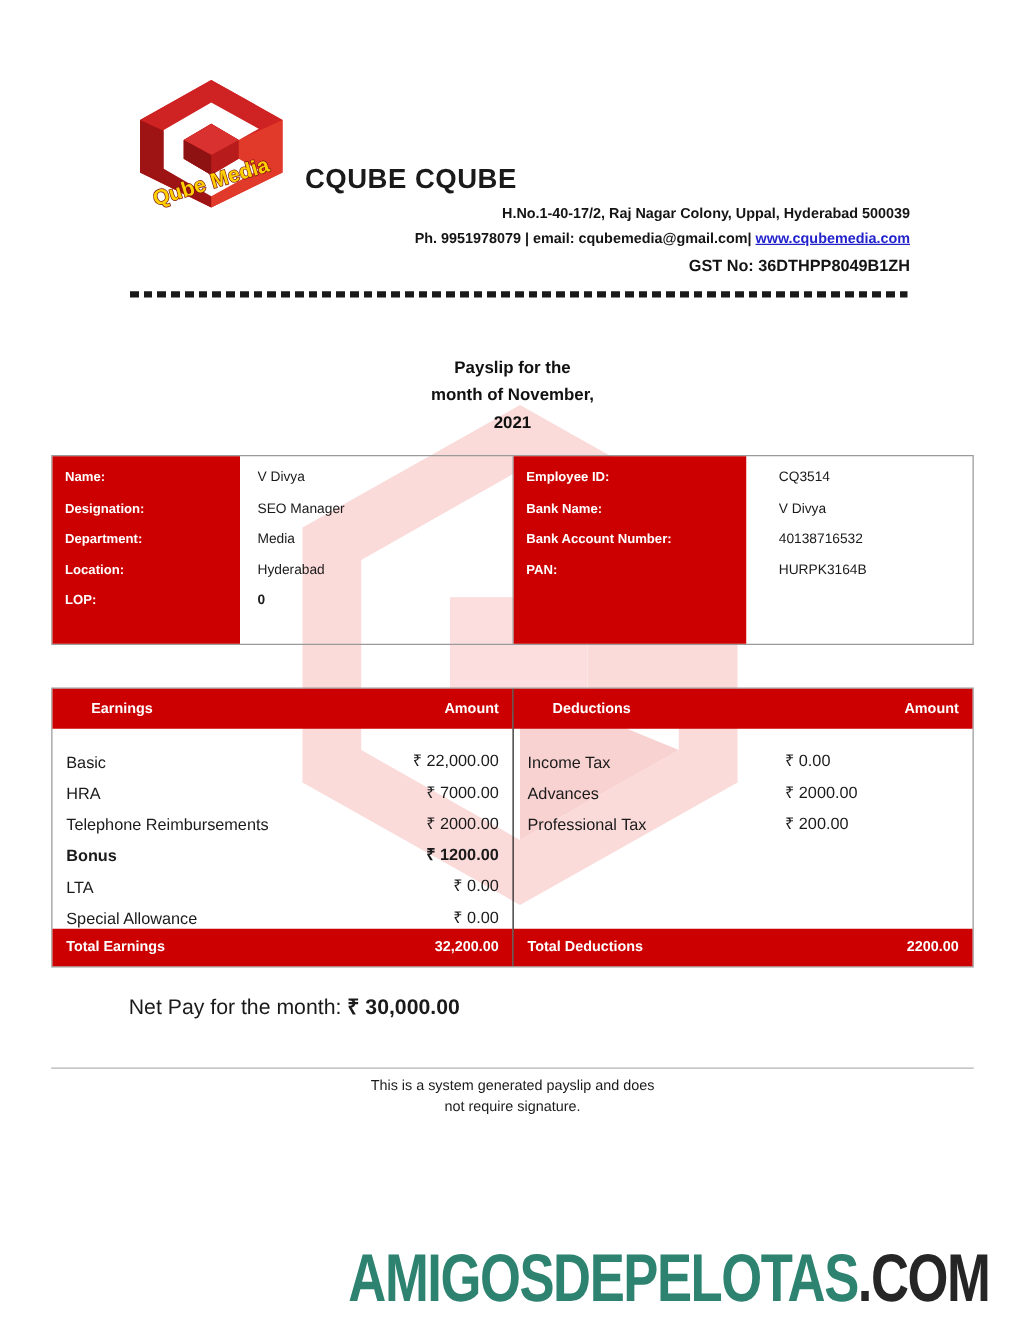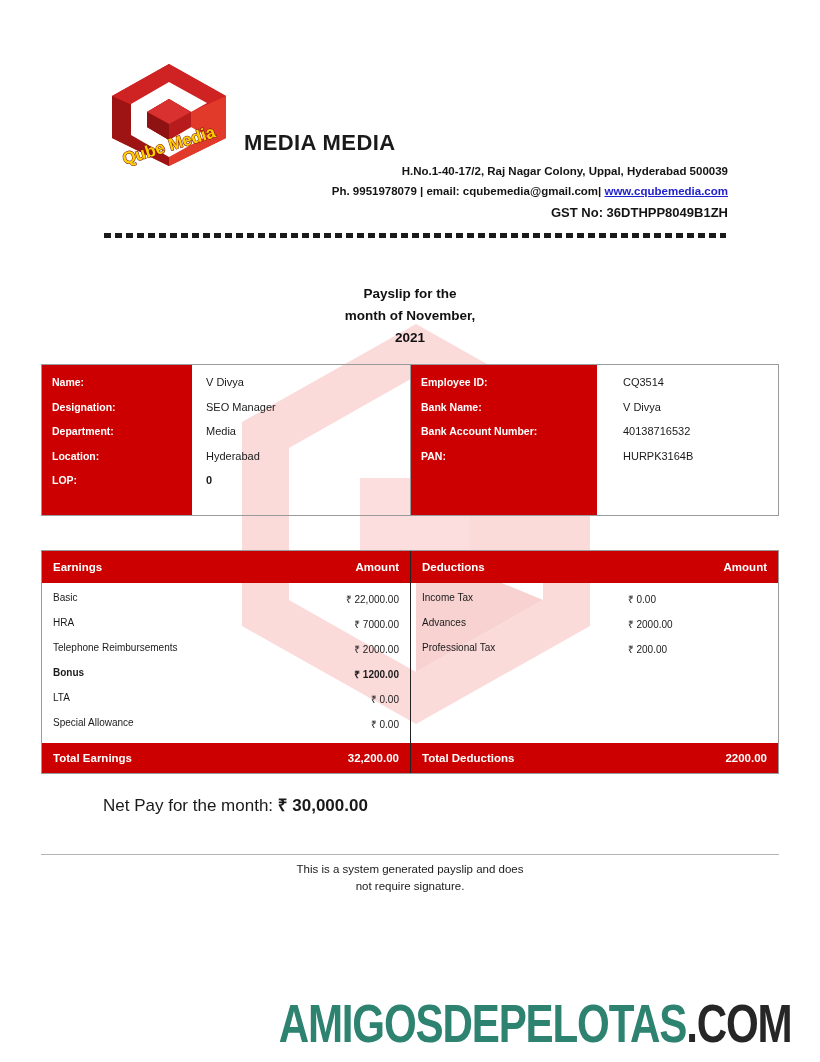--- a/index.html
+++ b/index.html
@@ -147,35 +147,36 @@
   .ed-side.right { border-left: 1px solid #222222; }
 
   .ed-head {
     display: flex;
     background: #CC0000;
     color: #ffffff;
     font-size: 11.5px;
     font-weight: bold;
     height: 32px;
     align-items: center;
+    padding-left: 20px;
   }
   .ed-head .c-name { flex: 1; padding-left: 11px; }
   .ed-head .c-amt { width: 120px; text-align: right; padding-right: 11px; }
   .ed-side.right .ed-head .c-amt { width: 112px; }
 
   .ed-body {
     height: 160px;
     padding-top: 9px;
     background: transparent;
   }
   .ed-row {
     display: flex;
     height: 25px;
-    align-items: flex-start;
-    font-size: 10px;
+    align-items: flex-end;
+    font-size: 13px;
     color: #1a1a1a;
   }
   .ed-row .c-name { flex: 1; padding-left: 11px; }
   .ed-row .c-amt { width: 125px; text-align: right; padding-right: 11px; white-space: nowrap; }
   .ed-side.right .ed-row .c-amt { width: 150px; text-align: left; padding-left: 0; }
   .ed-side.right .ed-row .c-name { flex: 1; padding-left: 11px; }
   .ed-row.bold { font-weight: bold; gap: 44px; }
 
   .ed-total {
     display: flex;
@@ -283,21 +284,21 @@
 
           <polygon points="61,37 83,50 83,65 61,78 39,65 39,50" fill="#b81b1b"></polygon>
           <polygon points="61,37 83,50 61,62 39,50" fill="#d93030"></polygon>
           <polygon points="39,50 61,62 61,78 39,65" fill="#8f1212"></polygon>
 
           <g transform="rotate(-17 61 84)">
             <text x="61" y="89" text-anchor="middle" font-family="'Liberation Sans', sans-serif" font-size="17" font-weight="bold" fill="#ffd000" stroke="#7a1010" stroke-width="1.1" paint-order="stroke">Qube Media</text>
           </g>
         </svg>
       </span>
-      <span class="company-name">MEDIA MEDIA</span>
+      <span class="company-name">CQUBE CQUBE</span>
     </div>
 
     <div class="contact-block">
       <div>H.No.1-40-17/2, Raj Nagar Colony, Uppal, Hyderabad 500039</div>
       <div><span>Ph.  9951978079 | email: cqubemedia@gmail.com| </span><span class="url">www.cqubemedia.com</span></div>
       <div class="gst-line">GST No: 36DTHPP8049B1ZH</div>
     </div>
 
     <div class="dash-rule"></div>
   </div>

